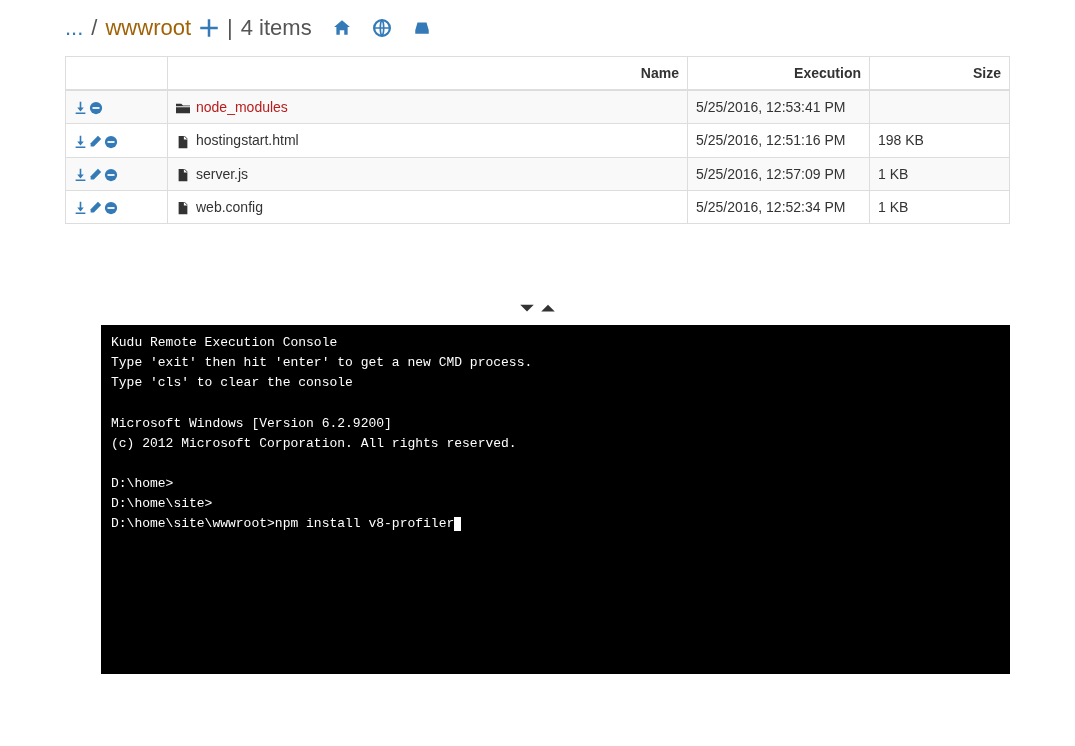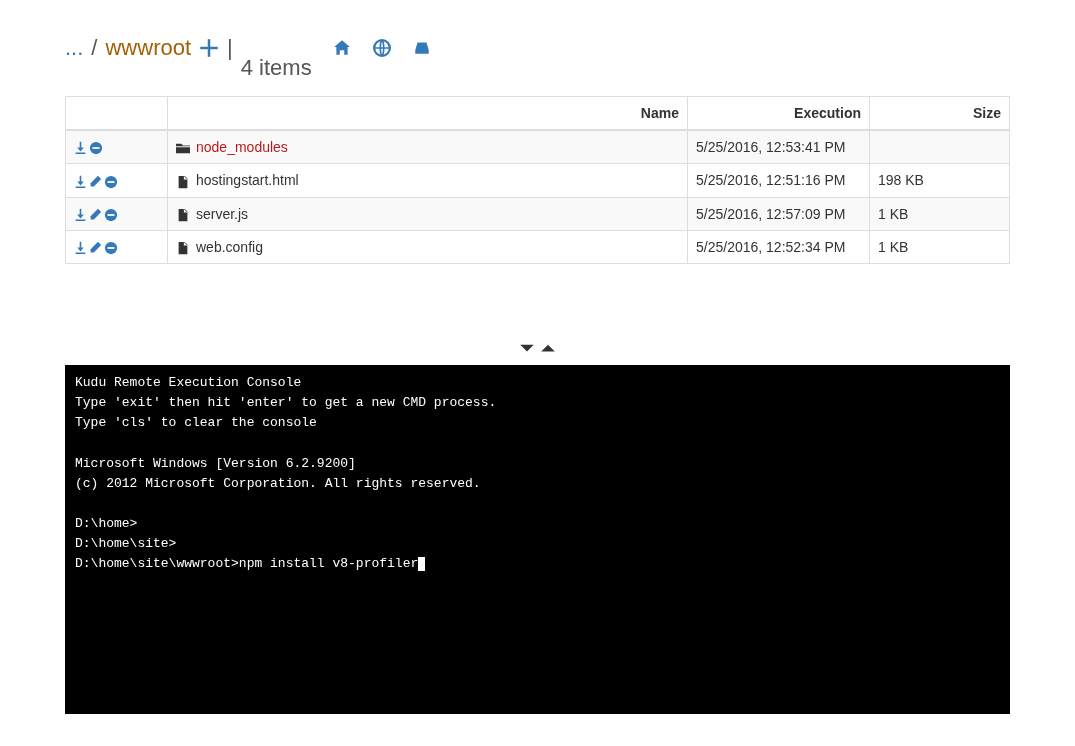--- a/index.html
+++ b/index.html
@@ -19,21 +19,21 @@
       padding: 15px 0 15px 0;
       display: flex;
       align-items: center;
       gap: 8px;
     }
     .breadcrumb .ellipsis { color: #337ab7; }
     .breadcrumb .sep { color: #555; }
     .breadcrumb .cur { color: #a16207; }
     .breadcrumb .plus-icon { color: #337ab7; font-weight: bold; cursor: pointer; }
     .breadcrumb .bar { color: #555; }
-    .breadcrumb .count { color: #555; margin-top: 40px; }
+    .breadcrumb .count { color: #555; }
     .toolbar-icon {
       color: #337ab7;
       width: 20px;
       height: 20px;
       display: inline-flex;
       align-items: center;
       justify-content: center;
       cursor: pointer;
       margin-left: 12px;
     }
@@ -102,20 +102,21 @@
     }
     .terminal {
       background: #000;
       color: #fff;
       font-family: Consolas, "Courier New", monospace;
       font-size: 13px;
       padding: 8px 10px;
       min-height: 333px;
       white-space: pre;
       line-height: 1.55;
+      margin-left: 36px;
     }
     .cursor-block {
       background: #fff;
       display: inline-block;
       width: 7px;
       height: 14px;
       vertical-align: text-bottom;
     }
   </style>
 </head>

